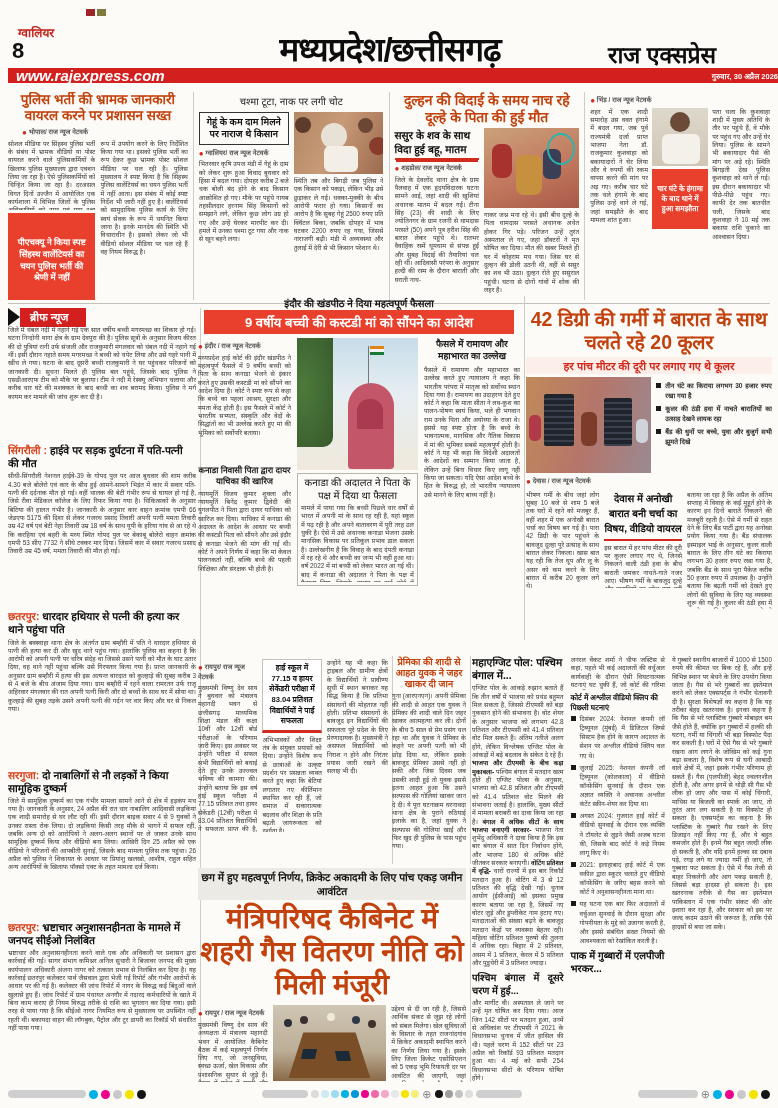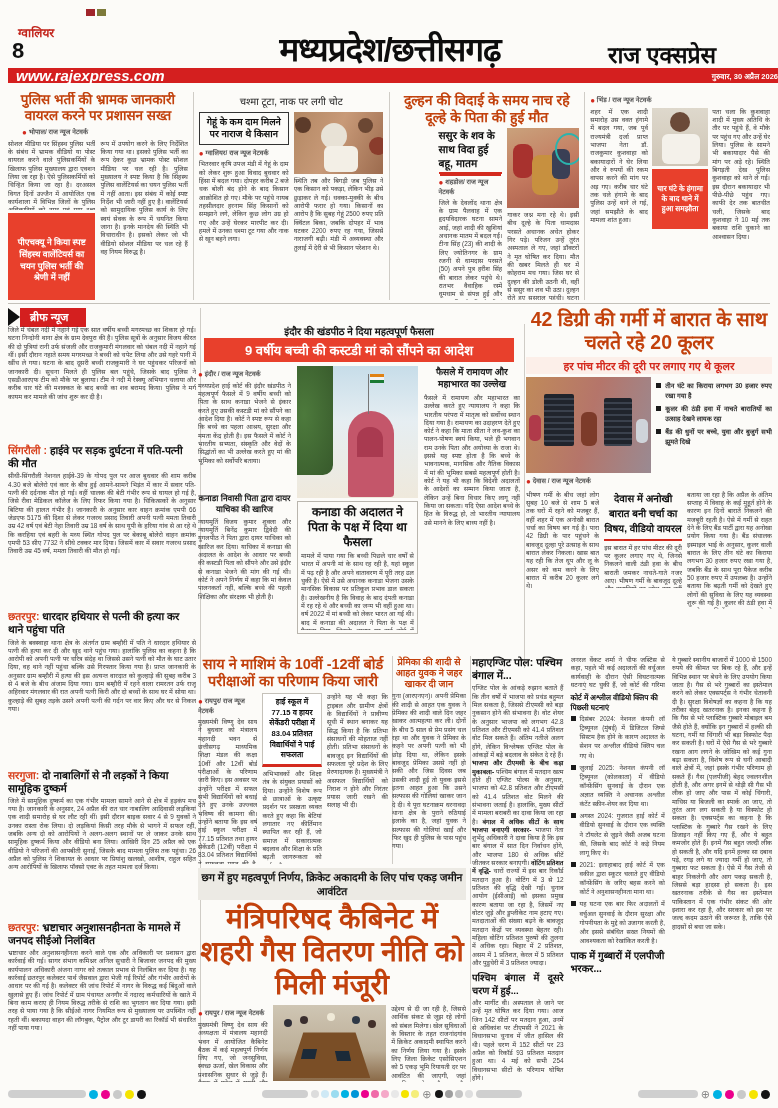--- a/index.html
+++ b/index.html
@@ -25,21 +25,21 @@
   .hrule{background:#c4c1ba;height:1px;}
   .subhead-ul{font-weight:700;font-size:10.5px;color:#111;border-bottom:2px solid #d42a1e;
               box-shadow:0 3px 0 -1px #d42a1e;display:inline-block;padding-bottom:2px;}
   .redbox{background:#e8402c;color:#fff;font-weight:700;text-align:center;
           display:flex;align-items:center;justify-content:center;padding:4px;line-height:1.35;}
   .borderbox{border:1px solid #333;font-weight:700;color:#111;text-align:center;padding:3px;line-height:1.3;}
   .kicker{font-weight:700;text-align:center;color:#161616;}
   .band{background:#e8402c;color:#fff;font-weight:700;text-align:center;font-size:13px;
         padding:3px 0;}
   .capbox{border:1px solid #b9b5ad;padding:3px;}
-  .capbox .cap{font-weight:700;font-size:12px;text-align:center;color:#111;line-height:1.25;margin-bottom:2px;}
+  .capbox .cap{font-weight:400;font-size:10px;text-align:center;color:#111;line-height:1.25;margin-bottom:2px;}
   .statbox{border:1px solid #c5c1b9;border-bottom:3px solid #d42a1e;font-weight:700;font-size:7.6px;
            text-align:center;color:#111;padding:3px;line-height:1.4;background:#fff;}
   .brief-title{font-size:10.5px;font-weight:700;line-height:1.25;color:#111;margin:6px 0 2px 0;}
   .brief-title .city{color:#d8431f;}
   .tab{display:flex;align-items:center;height:18px;}
   .tab .tri{width:0;height:0;border-top:9px solid transparent;border-bottom:9px solid transparent;
             border-left:12px solid #101010;}
   .tab .lab{background:#d41f1f;color:#fff;font-weight:700;font-size:11px;padding:1px 18px 3px 10px;}
   .bullets{list-style:none;margin:0;padding:0;}
   .bullets li{font-size:6.6px;line-height:1.45;color:#2e2e2e;margin-bottom:4px;text-align:justify;
@@ -77,21 +77,21 @@
       <span class="site">www.rajexpress.com</span>
       <span class="dateline">गुरुवार, 30 अप्रैल 2026</span>
     </div>
   </div>
 
   <div class="abs" style="left:8px;top:92px;width:762px;height:208px;display:flex;">
 
     <div class="colrule" style="width:188px;padding-right:5px;overflow:hidden;">
       <div class="hl" style="font-size:13.5px;text-align:center;">पुलिस भर्ती की भ्रामक जानकारी वायरल करने पर प्रशासन सख्त</div>
       <div class="byline" style="text-align:left;margin-left:14px;"><span class="dot">●</span> <span>भोपाल/ राज न्यूज नेटवर्क</span></div>
-      <div style="display:flex;gap:5px;justify-content:flex-end;">
+      <div style="display:flex;gap:5px;">
         <div style="width:50%;">
           <div class="body" style="height:70px;">सोशल मीडिया पर सिंहस्थ पुलिस भर्ती के संबंध में भ्रामक वीडियो या पोस्ट वायरल करने वाले पुलिसकर्मियों के खिलाफ पुलिस मुख्यालय द्वारा एक्शन लिया जा रहा है। ऐसे पुलिसकर्मियों को चिन्हित किया जा रहा है। दरअसल विगत दिनों उज्जैन में आयोजित एक कार्यशाला में विभिन्न जिलों के पुलिस अधिकारियों को नगर एवं ग्राम रक्षा समिति का पुनर्गठन करने और इन समिति के सदस्यों का फोर्स के रूप में मल्टीपरपज के</div>
           <div class="redbox" style="font-size:8.6px;height:88px;margin-top:3px;">पीएचक्यू ने किया स्पष्ट सिंहस्थ वालेंटियर्स का चयन पुलिस भर्ती की श्रेणी में नहीं</div>
         </div>
         <div style="width:50%;">
           <div class="body" style="height:164px;">रूप में उपयोग करने के लिए निर्देशित किया गया था। इसको पुलिस भर्ती का रूप देकर कुछ भ्रामक पोस्ट सोशल मीडिया पर चल रही है। पुलिस मुख्यालय ने स्पष्ट किया है कि सिंहस्थ पुलिस वालेंटियर्स का चयन पुलिस भर्ती में नहीं आता। इस संबंध में कोई स्पष्ट निर्देश भी जारी नहीं हुए है। वालेंटियर्स को सामुदायिक पुलिस कार्य के लिए स्वयं सेवक के रूप में चयनित किया जाना है। इनके मानदेय की स्थिति भी विचाराधीन है। इसको लेकर जो भी वीडियो सोशल मीडिया पर चल रहे हैं वह नियम विरुद्ध है।</div>
         </div>
       </div>
     </div>
 
@@ -112,21 +112,21 @@
             <div class="ph-blob" style="left:84%;top:40%;width:18px;height:18px;background:#8a3c2c;"></div>
           </div>
           <div class="body" style="height:96px;margin-top:3px;">स्थिति तब और बिगड़ी जब पुलिस ने एक किसान को पकड़ा, लेकिन भीड़ उसे छुड़ाकर ले गई। धक्का-मुक्की के बीच आरोपी फरार हो गया। किसानों का आरोप है कि सुबह गेहूं 2500 रुपए प्रति क्विंटल बिका, जबकि दोपहर में भाव घटकर 2200 रुपए रह गया, जिससे नाराजगी बढ़ी। मंडी में अव्यवस्था और तुलाई में देरी से भी किसान परेशान थे।</div>
         </div>
       </div>
     </div>
 
     <div class="colrule" style="width:193px;padding:0 5px;overflow:hidden;">
       <div class="hl" style="font-size:14px;text-align:center;">दुल्हन की विदाई के समय नाच रहे दूल्हे के पिता की हुई मौत</div>
       <div style="display:flex;gap:5px;margin-top:3px;">
-        <div style="width:47%;margin-left:44px;">
+        <div style="width:47%;">
           <div class="subhead-ul">ससुर के शव के साथ विदा हुई बहू, मातम</div>
           <div class="byline"><span class="dot">●</span> <span>शहडोल/ राज न्यूज नेटवर्क</span></div>
           <div class="body" style="height:128px;">जिले के देवलोंद थाना क्षेत्र के ग्राम पैलवाह में एक हृदयविदारक घटना सामने आई, जहां शादी की खुशियां अचानक मातम में बदल गईं। टीना सिंह (23) की शादी के लिए ज्योतिनगर के ग्राम रजनी से धामदास परसते (50) अपने पुत्र हरीश सिंह की बारात लेकर पहुंचे थे। रातभर वैवाहिक रस्में धूमधाम से संपन्न हुईं और सुबह विदाई की तैयारियां चल रही थीं। आदिवासी परंपरा के अनुसार हल्दी की रस्म के दौरान बाराती और घराती नाच-</div>
         </div>
         <div style="width:53%;">
           <div class="photo" style="width:100%;height:80px;background:linear-gradient(160deg,#caa27c,#c2785e 55%,#a85a48);">
             <div class="ph-blob" style="left:8%;top:20%;width:20px;height:34px;background:#a8322e;border-radius:8px;"></div>
             <div class="ph-blob" style="left:34%;top:34%;width:26px;height:40px;background:#c7903f;border-radius:8px;"></div>
             <div class="ph-blob" style="left:62%;top:26%;width:18px;height:30px;background:#3a3f55;border-radius:6px;"></div>
             <div class="ph-blob" style="left:66%;top:6%;width:24px;height:28px;border:2px solid #2bb3ad;background:transparent;"></div>
@@ -174,21 +174,21 @@
     <div>
       <div class="brief-title"><span class="city">सरगुजा:</span> <span>दो नाबालिगों से नौ लड़कों ने किया सामूहिक दुष्कर्म</span></div>
       <div class="body" style="height:118px;">जिले में सामूहिक दुष्कर्म का एक गंभीर मामला सामने आने से क्षेत्र में हड़कंप मच गया है। जानकारी के अनुसार, 24 अप्रैल की रात चार नाबालिग आदिवासी लड़कियां एक शादी समारोह से घर लौट रही थीं। इसी दौरान बाइक सवार 4 से 9 युवकों ने उनका रास्ता रोक लिया। दो लड़कियां किसी तरह मौके से भागने में सफल रहीं, जबकि अन्य दो को आरोपियों ने अलग-अलग स्थानों पर ले जाकर उनके साथ सामूहिक दुष्कर्म किया और वीडियो बना लिया। आखिरी दिन 25 अप्रैल को एक वीडियो ने परिजनों की आपबीती सुनाई, जिसके बाद मामला पुलिस तक पहुंचा। 26 अप्रैल को पुलिस ने शिकायत के आधार पर प्रियांशु खलखो, आशीष, राहुल सहित अन्य आरोपियों के खिलाफ पॉक्सो एक्ट के तहत मामला दर्ज किया।</div>
     </div>
     <div>
       <div class="brief-title"><span class="city">छतरपुर:</span> <span>भ्रष्टाचार अनुशासनहीनता के मामले में जनपद सीईओ निलंबित</span></div>
       <div class="body" style="height:126px;">भ्रष्टाचार और अनुशासनहीनता करने वाले एक और अधिकारी पर प्रशासन द्वारा कार्रवाई की गई। सागर संभाग कमिश्नर अनिल सुचारी ने बिजावर जनपद की मुख्य कार्यपालन अधिकारी अंजना नागर को तत्काल प्रभाव से निलंबित कर दिया है। यह कार्रवाई छतरपुर कलेक्टर पार्थ जैसवाल द्वारा भेजी गई रिपोर्ट और गंभीर आरोपों के आधार पर की गई है। कलेक्टर की जांच रिपोर्ट में नागर के विरुद्ध कई बिंदुओं वाले खुलासे हुए हैं। जांच रिपोर्ट में ग्राम पंचायत अनगौर में नदारद कर्मचारियों के खाते में बिना काम कराए ही नियम विरुद्ध तरीके से राशि का भुगतान कर दिया गया। इसी तरह से पाया गया है कि सीईओ नागर नियमित रूप से मुख्यालय पर उपस्थित नहीं रहती थीं। बकायदा वाहन की लॉगबुक, पैट्रोल और टूर डायरी का रिकॉर्ड भी संधारित नहीं पाया गया।</div>
     </div>
   </div>
 
-  <div class="abs colrule" style="left:198px;top:324px;width:322px;height:344px;padding-right:4px;overflow:hidden;">
+  <div class="abs colrule" style="left:198px;top:296px;width:322px;height:344px;padding-right:4px;overflow:hidden;">
     <div class="kicker" style="font-size:10px;">इंदौर की खंडपीठ ने दिया महत्वपूर्ण फैसला</div>
     <div class="band" style="margin:0 6px;">9 वर्षीय बच्ची की कस्टडी मां को सौंपने का आदेश</div>
     <div style="display:flex;gap:6px;margin-top:4px;">
       <div style="width:30%;">
         <div class="byline"><span class="dot">●</span> <span>इंदौर / राज न्यूज नेटवर्क</span></div>
         <div class="body" style="height:108px;">मध्यप्रदेश हाई कोर्ट की इंदौर खंडपीठ ने महत्वपूर्ण फैसले में 9 वर्षीय बच्ची को पिता के साथ कनाडा भेजने से इंकार करते हुए उसकी कस्टडी मां को सौंपने का आदेश दिया है। कोर्ट ने स्पष्ट रूप से कहा कि बच्चे का पहला आश्रय, सुरक्षा और ममता केंद्र होती है। इस फैसले में कोर्ट ने भारतीय सभ्यता, संस्कृति और वेदों के सिद्धांतों का भी उल्लेख करते हुए मां की भूमिका को सर्वोपरि बताया।</div>
         <div style="font-weight:700;font-size:8.4px;text-align:center;margin:3px 0;line-height:1.3;">कनाडा निवासी पिता द्वारा दायर याचिका की खारिज</div>
         <div class="body" style="height:96px;">न्यायमूर्ति विजय कुमार शुक्ला और न्यायमूर्ति बिनेंद्र कुमार द्विवेदी की युगलपीठ ने पिता द्वारा दायर याचिका को खारिज कर दिया। याचिका में कनाडा की अदालत के आदेश के आधार पर बच्ची की कस्टडी पिता को सौंपने और उसे इंदौर से कनाडा भेजने की मांग की गई थी। कोर्ट ने अपने निर्णय में कहा कि मां केवल पालनकर्ता नहीं, बल्कि बच्चे की पहली शिक्षिका और संरक्षक भी होती है।</div>
       </div>
       <div style="width:39%;">
@@ -235,21 +235,20 @@
       <div class="body" style="width:31%;height:118px;">भीषण गर्मी के बीच जहां लोग सुबह 10 बजे से शाम 5 बजे तक घरों में रहने को मजबूर हैं, वहीं शहर में एक अनोखी बारात चर्चा का विषय बन गई है। पारा 42 डिग्री के पार पहुंचने के बावजूद दूल्हा पूरे उत्साह के साथ बारात लेकर निकला। खास बात यह रही कि तेज धूप और लू के असर को कम करने के लिए बारात में करीब 20 कूलर लगे थे।</div>
       <div style="width:33%;">
         <div class="pullq">देवास में अनोखी बारात बनी चर्चा का विषय, वीडियो वायरल</div>
         <div class="body" style="height:44px;margin-top:3px;">इस बारात में हर पांच मीटर की दूरी पर कूलर लगाए गए थे, जिनसे निकलने वाली ठंडी हवा के बीच बाराती जमकर नाचते-गाते नजर आए। भीषण गर्मी के बावजूद दूल्हे और बारातियों का जोश कम नहीं हुआ। बैंड की धुनों पर बच्चे, युवा और बुजुर्ग सभी झूमते दिखे, जिससे माहौल पूरी तरह उत्सवमय बना रहा।</div>
       </div>
       <div class="body" style="width:36%;height:118px;">बताया जा रहा है कि अप्रैल के अंतिम सप्ताह में विवाह के कई मुहूर्त होने के कारण इन दिनों बारातें निकलने की मजबूरी रहती है। ऐसे में गर्मी से राहत देने के लिए बैंड पार्टी द्वारा यह अनोखा प्रयोग किया गया है। बैंड संचालक इस्माइल भाई के अनुसार, कूलर वाली बारात के लिए तीन घंटे का किराया लगभग 30 हजार रुपए रखा गया है, जबकि बैंड के साथ पूरा पैकेज करीब 50 हजार रुपए में उपलब्ध है। उन्होंने बताया कि बढ़ती गर्मी को देखते हुए लोगों की सुविधा के लिए यह व्यवस्था शुरू की गई है। कूलर की ठंडी हवा में नाचते बारातियों का उत्साह देखने लायक रहा, जिसने इस अनोखी बारात को शहर में चर्चा का केंद्र बना दिया है।</div>
     </div>
   </div>
 
   <div class="abs colrule" style="left:198px;top:656px;width:190px;height:208px;padding-right:4px;overflow:hidden;">
-    <div class="hl" style="font-size:14.5px;text-align:center;">साय ने माशिमं के 10वीं -12वीं बोर्ड परीक्षाओं का परिणाम किया जारी</div>
     <div style="display:flex;gap:5px;margin-top:3px;">
       <div style="width:33%;">
         <div class="byline"><span class="dot">●</span> <span>रायपुर/ राज न्यूज नेटवर्क</span></div>
         <div class="body" style="height:150px;">मुख्यमंत्री विष्णु देव साय ने बुधवार को मंत्रालय महानदी भवन से छत्तीसगढ़ माध्यमिक शिक्षा मंडल की कक्षा 10वीं और 12वीं बोर्ड परीक्षाओं के परिणाम जारी किए। इस अवसर पर उन्होंने परीक्षा में सफल सभी विद्यार्थियों को बधाई देते हुए उनके उज्ज्वल भविष्य की कामना की। उन्होंने बताया कि इस वर्ष हाई स्कूल परीक्षा में 77.15 प्रतिशत तथा हायर सेकेंडरी (12वीं) परीक्षा में 83.04 प्रतिशत विद्यार्थियों ने सफलता प्राप्त की है, जो राज्य की शिक्षा व्यवस्था में सुधार और प्रगति का संकेत है।</div>
       </div>
       <div style="width:33%;">
         <div class="statbox">हाई स्कूल में 77.15 व हायर सेकेंडरी परीक्षा में 83.04 प्रतिशत विद्यार्थियों ने पाई सफलता</div>
         <div class="body" style="height:96px;margin-top:3px;">अभिभावकों और शिक्षा तंत्र के संयुक्त प्रयासों को दिया। उन्होंने विशेष रूप से छात्राओं के उत्कृष्ट प्रदर्शन पर प्रसन्नता व्यक्त करते हुए कहा कि बेटियां लगातार नए कीर्तिमान स्थापित कर रही हैं, जो समाज में सकारात्मक बदलाव और शिक्षा के प्रति बढ़ती जागरूकता को दर्शाता है।</div>
       </div>
       <div class="body" style="width:34%;height:162px;">उन्होंने यह भी कहा कि ट्राइबल और ग्रामीण क्षेत्रों के विद्यार्थियों ने प्रावीण्य सूची में स्थान बनाकर यह सिद्ध किया है कि प्रतिभा संसाधनों की मोहताज नहीं होती। प्रतिभा संसाधनों के बावजूद इन विद्यार्थियों की सफलता पूरे प्रदेश के लिए प्रेरणादायक है। मुख्यमंत्री ने असफल विद्यार्थियों को निराश न होने और निरंतर प्रयास जारी रखने की सलाह भी दी।</div>

